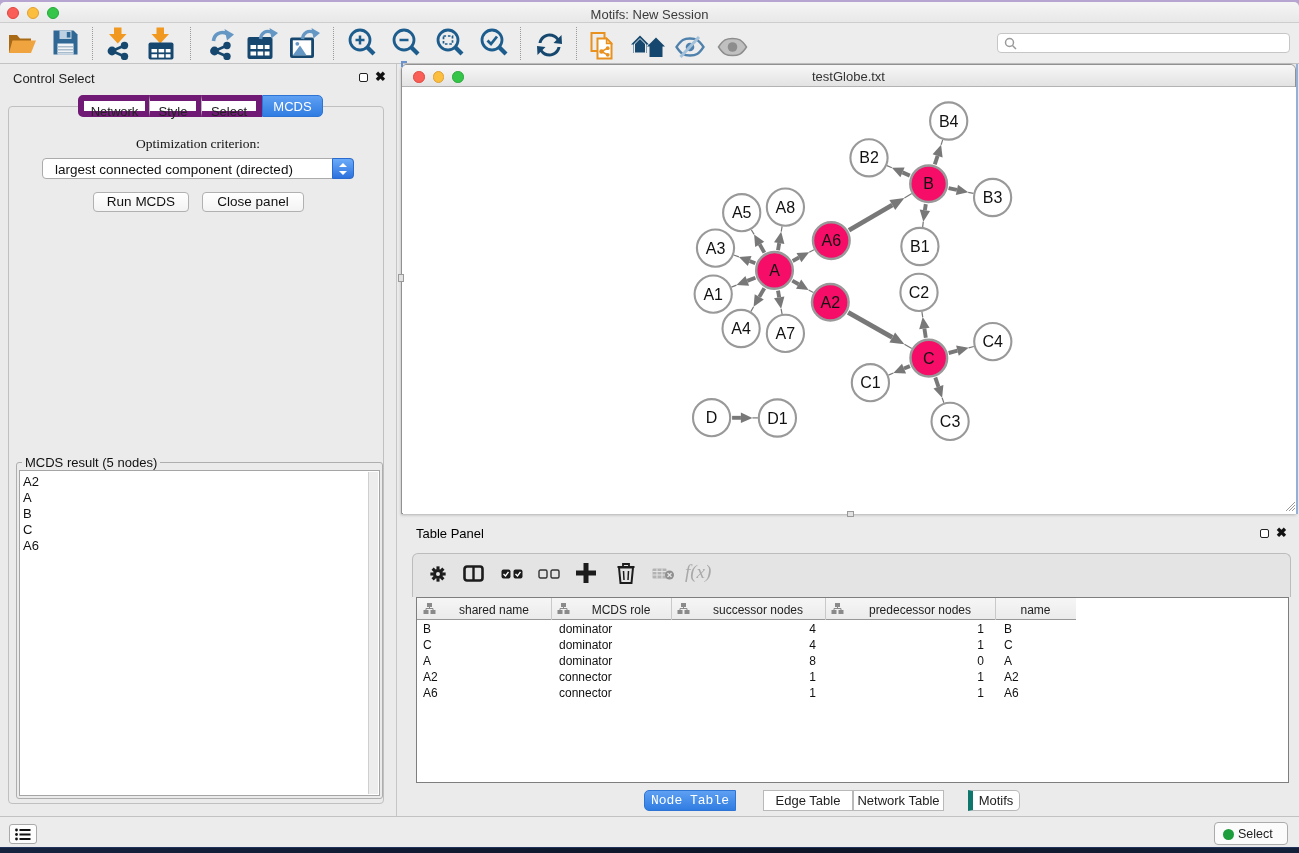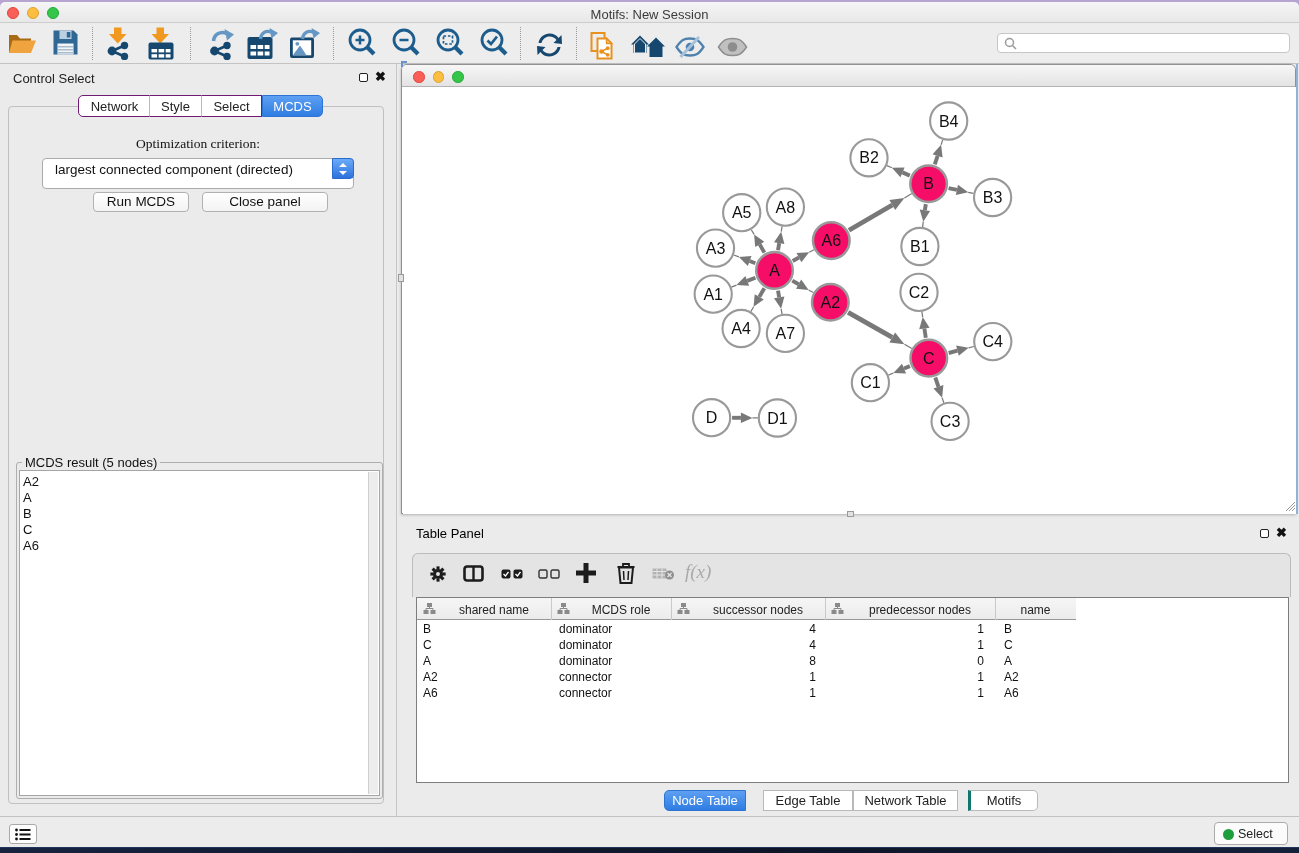--- a/index.html
+++ b/index.html
@@ -21,33 +21,33 @@
 
 #statusbar { left:0; top:816px; width:1299px; height:30px; background:#ececec; border-top:1px solid #c2c2c2; }
 #listbtn { left:9px; top:824px; width:28px; height:20px; background:#fdfdfd; border:1px solid #a9a9a9; border-radius:3px; }
 #membtn { left:1214px; top:822px; width:74px; height:23px; background:#fbfbfb; border:1px solid #ababab; border-radius:4px; font-size:12.5px; color:#222; }
 #membtn .dot { position:absolute; left:8px; top:5.5px; width:11px; height:11px; border-radius:50%; background:#1d9e3c; }
 #membtn .lbl { position:absolute; left:23px; top:4px; }
 
 #cp-head { left:13px; top:71px; font-size:13px; color:#222; }
 #cp-float { left:359px; top:73px; width:9px; height:9px; border:1.6px solid #222; border-radius:2px; background:#fff; }
 #cp-close { left:375px; top:69px; font-size:13px; font-weight:bold; color:#111; }
-.tab { position:absolute; top:95px; height:22px; line-height:21px; text-align:center; font-size:13px; color:#222; background:#ffffff; border:1px solid #701a75; }
+.tab { position:absolute; top:95px; height:22px; line-height:21px; text-align:center; font-size:13px; color:#222; background:#ffffff; border:6px solid #701a75; }
 #tab-net { left:78px; width:73px; border-radius:5px 0 0 5px; }
 #tab-style { left:150px; width:53px; border-left:1px solid #b9b9b9; margin-left:-1px; }
 #tab-select { left:202px; width:61px; border-left:1px solid #b9b9b9; margin-left:-1px; }
 #tab-mcds { left:262px; width:61px; border-radius:0 5px 5px 0; border:1px solid #2e74d4; background:linear-gradient(#5ea0f2,#2f7ce2); color:#fff; }
 #cp-box { left:8px; top:106px; width:376px; height:698px; border:1px solid #c0c0c0; border-radius:4px; background:#ebebeb; }
 #opt-label { left:0px; top:136px; width:396px; text-align:center; font-size:13.5px; color:#111;font-family:Liberation Serif, serif; }
-#dropdown { left:42px; top:158px; width:312px; height:31px; background:#fff; border:1px solid #ababab; border-radius:4px; }
+#dropdown { left:42px; top:158px; width:312px; height:21px; background:#fff; border:1px solid #ababab; border-radius:4px; }
 #dropdown .txt { position:absolute; left:12px; top:2.5px; font-size:13.5px; color:#111; }
 #dropdown .spin { position:absolute; right:-1px; top:-1px; width:22px; height:21px; border-radius:0 4px 4px 0; background:linear-gradient(#6babf9,#2d72dd); border:1px solid #2a6bd0; }
 .btn { position:absolute; top:192px; height:20px; background:linear-gradient(#ffffff,#f3f3f3); border:1px solid #b1b1b1; border-radius:4px; font-size:13.5px; color:#111; text-align:center; line-height:18px; }
 #btn-run { left:93px; width:96px; }
-#btn-close { left:202px; width:126px; }
+#btn-close { left:202px; width:102px; }
 #fieldset { left:16px; top:462px; width:367px; height:337px; border:1px solid #aeaeae; border-radius:3px; }
 #fieldset-lbl { left:22px; top:455px; background:#ebebeb; padding:0 3px; font-size:13px; color:#111; }
 #mcds-list { left:19px; top:470px; width:361px; height:326px; background:#fff; border:1px solid #a5a5a5; font-size:13px; color:#111; }
 #mcds-list .item { position:absolute; left:3px; }
 #mcds-sb { position:absolute; right:1px; top:1px; width:10px; height:322px; background:#ededed; border-left:1px solid #cfcfcf; }
 
 #netwin { left:401px; top:64px; width:895px; height:450px; background:#fff; border:1px solid #919191; border-radius:6px 6px 0 0; box-shadow:0 1px 3px rgba(0,0,0,0.25); }
 #netwin-tb { position:absolute; left:0; top:0; width:100%; height:22px; background:linear-gradient(#f7f7f7,#e3e3e3); border-bottom:1px solid #b3b3b3; border-radius:5px 5px 0 0; }
 #netwin-title { position:absolute; left:0; top:4px; width:100%; text-align:center; font-size:13px; color:#333; }
 .tl2 { position:absolute; top:6px; width:11.5px; height:11.5px; border-radius:50%; }
@@ -59,24 +59,24 @@
 #tp-float { left:1260px; top:529px; width:9px; height:9px; border:1.6px solid #222; border-radius:2px; background:#fff; }
 #tp-close { left:1276px; top:525px; font-size:13px; font-weight:bold; color:#111; }
 #tp-toolbar { left:412px; top:553px; width:879px; height:44px; background:#e4e4e4; border:1px solid #bcbcbc; border-bottom:none; border-radius:6px 6px 0 0; }
 #tp-table { left:416px; top:597px; width:873px; height:186px; background:#fff; border:1px solid #7e7e7e; }
 #tp-header { position:absolute; left:0; top:0; width:659px; height:22px; background:linear-gradient(#f6f6f6,#ebebeb); border-bottom:1px solid #989898; }
 .hsep { position:absolute; top:0; height:22px; width:1px; background:#c9c9c9; }
 .hlbl { position:absolute; top:4.5px; font-size:12px; color:#222; text-align:center; }
 .sico { position:absolute; top:4px; }
 .cell { position:absolute; font-size:12px; color:#111; }
 .tabb { position:absolute; top:790px; height:21px; line-height:20px; text-align:center; font-size:13px; color:#222; background:#fff; border:1px solid #b9b9b9; }
-#tb1 { left:664px; width:82px; border-radius:5px 0 0 5px; background:linear-gradient(#5ea0f2,#2f7ce2); color:#fff; border:1px solid #2e74d4; }
+#tb1 { left:644px; width:92px; border-radius:5px 0 0 5px; background:linear-gradient(#5ea0f2,#2f7ce2); color:#fff; border:1px solid #2e74d4;font-family:Liberation Mono, monospace; }
 #tb2 { left:764px; width:90px; border-left:1px solid #b9b9b9; margin-left:-1px; }
-#tb3 { left:854px; width:105px; border-left:1px solid #b9b9b9; margin-left:-1px; }
-#tb4 { left:969px; width:70px; border-radius:0 5px 5px 0; border-left:3px solid #0f766e; margin-left:-1px; }
+#tb3 { left:854px; width:91px; border-left:1px solid #b9b9b9; margin-left:-1px; }
+#tb4 { left:969px; width:52px; border-radius:0 5px 5px 0; border-left:5px solid #0f766e; margin-left:-1px; }
 
 #search { left:997px; top:33px; width:293px; height:20px; background:#fff; border:1px solid #c6c6c6; border-radius:4px; }
 </style>
 </head>
 <body>
 <div class="abs" id="desk-top"></div>
 <div class="abs" id="titlebar"></div>
 <div class="abs" id="title-text">Motifs: New Session</div>
 <div class="tl" style="left:7px; background:#f95f57; border:0.5px solid #e2443d;"></div>
 <div class="tl" style="left:27px; background:#fbbe3f; border:0.5px solid #e0a030;"></div>
@@ -259,20 +259,21 @@
   <div class="item" style="top:3px">A2</div>
   <div class="item" style="top:19px">A</div>
   <div class="item" style="top:35px">B</div>
   <div class="item" style="top:51px">C</div>
   <div class="item" style="top:67px">A6</div>
   <div id="mcds-sb"></div>
 </div>
 
 <div class="abs" id="netwin">
   <div id="netwin-tb"></div>
+  <div id="netwin-title">testGlobe.txt</div>
   <div class="tl2" style="left:11px; background:#f95f57; border:0.5px solid #e2443d;"></div>
   <div class="tl2" style="left:30.5px; background:#fbbe3f; border:0.5px solid #e0a030;"></div>
   <div class="tl2" style="left:50px; background:#35c649; border:0.5px solid #24a939;"></div>
   <div id="canvas">
 <svg width="893" height="427" viewBox="0 0 893 427" style="position:absolute;left:0;top:0;">
 <line x1="361.4" y1="165.6" x2="356.7" y2="157.4" stroke="#787878" stroke-width="3.9"></line>
 <polygon points="351.1,147.4 361.3,154.8 352.2,160.0" fill="#787878"></polygon>
 <line x1="351.1" y1="147.4" x2="348.3" y2="142.7" stroke="#787878" stroke-width="1.2"></line>
 <line x1="375.0" y1="163.2" x2="376.2" y2="156.1" stroke="#787878" stroke-width="3.9"></line>
 <polygon points="378.2,144.7 381.4,157.0 371.0,155.2" fill="#787878"></polygon>

